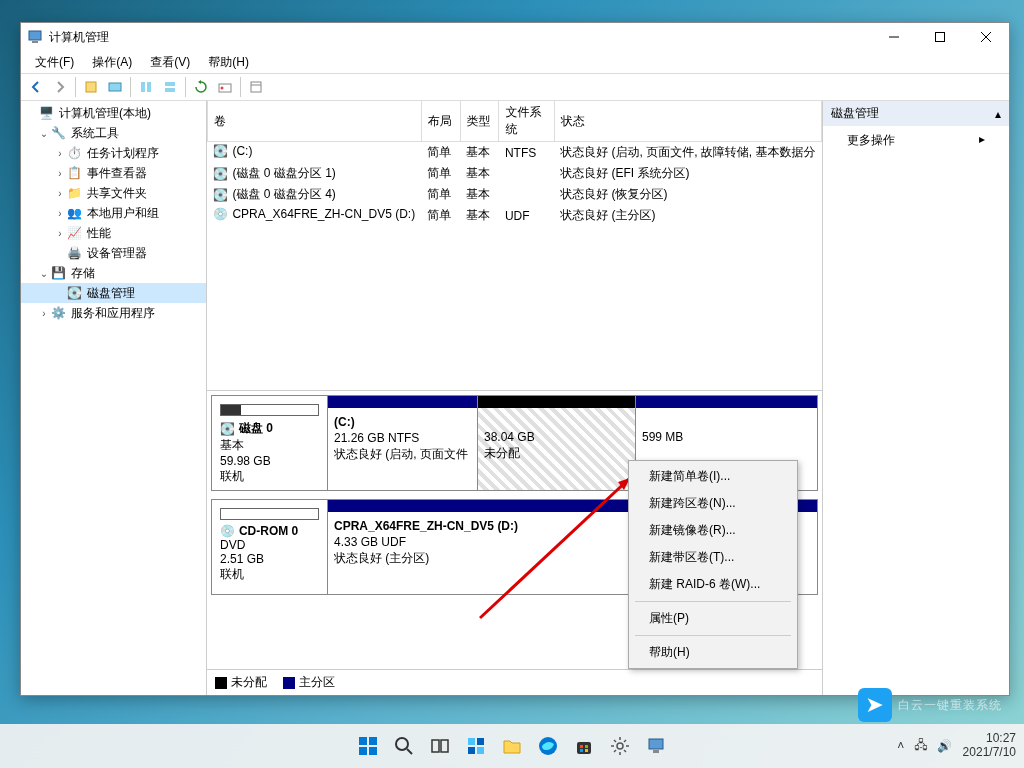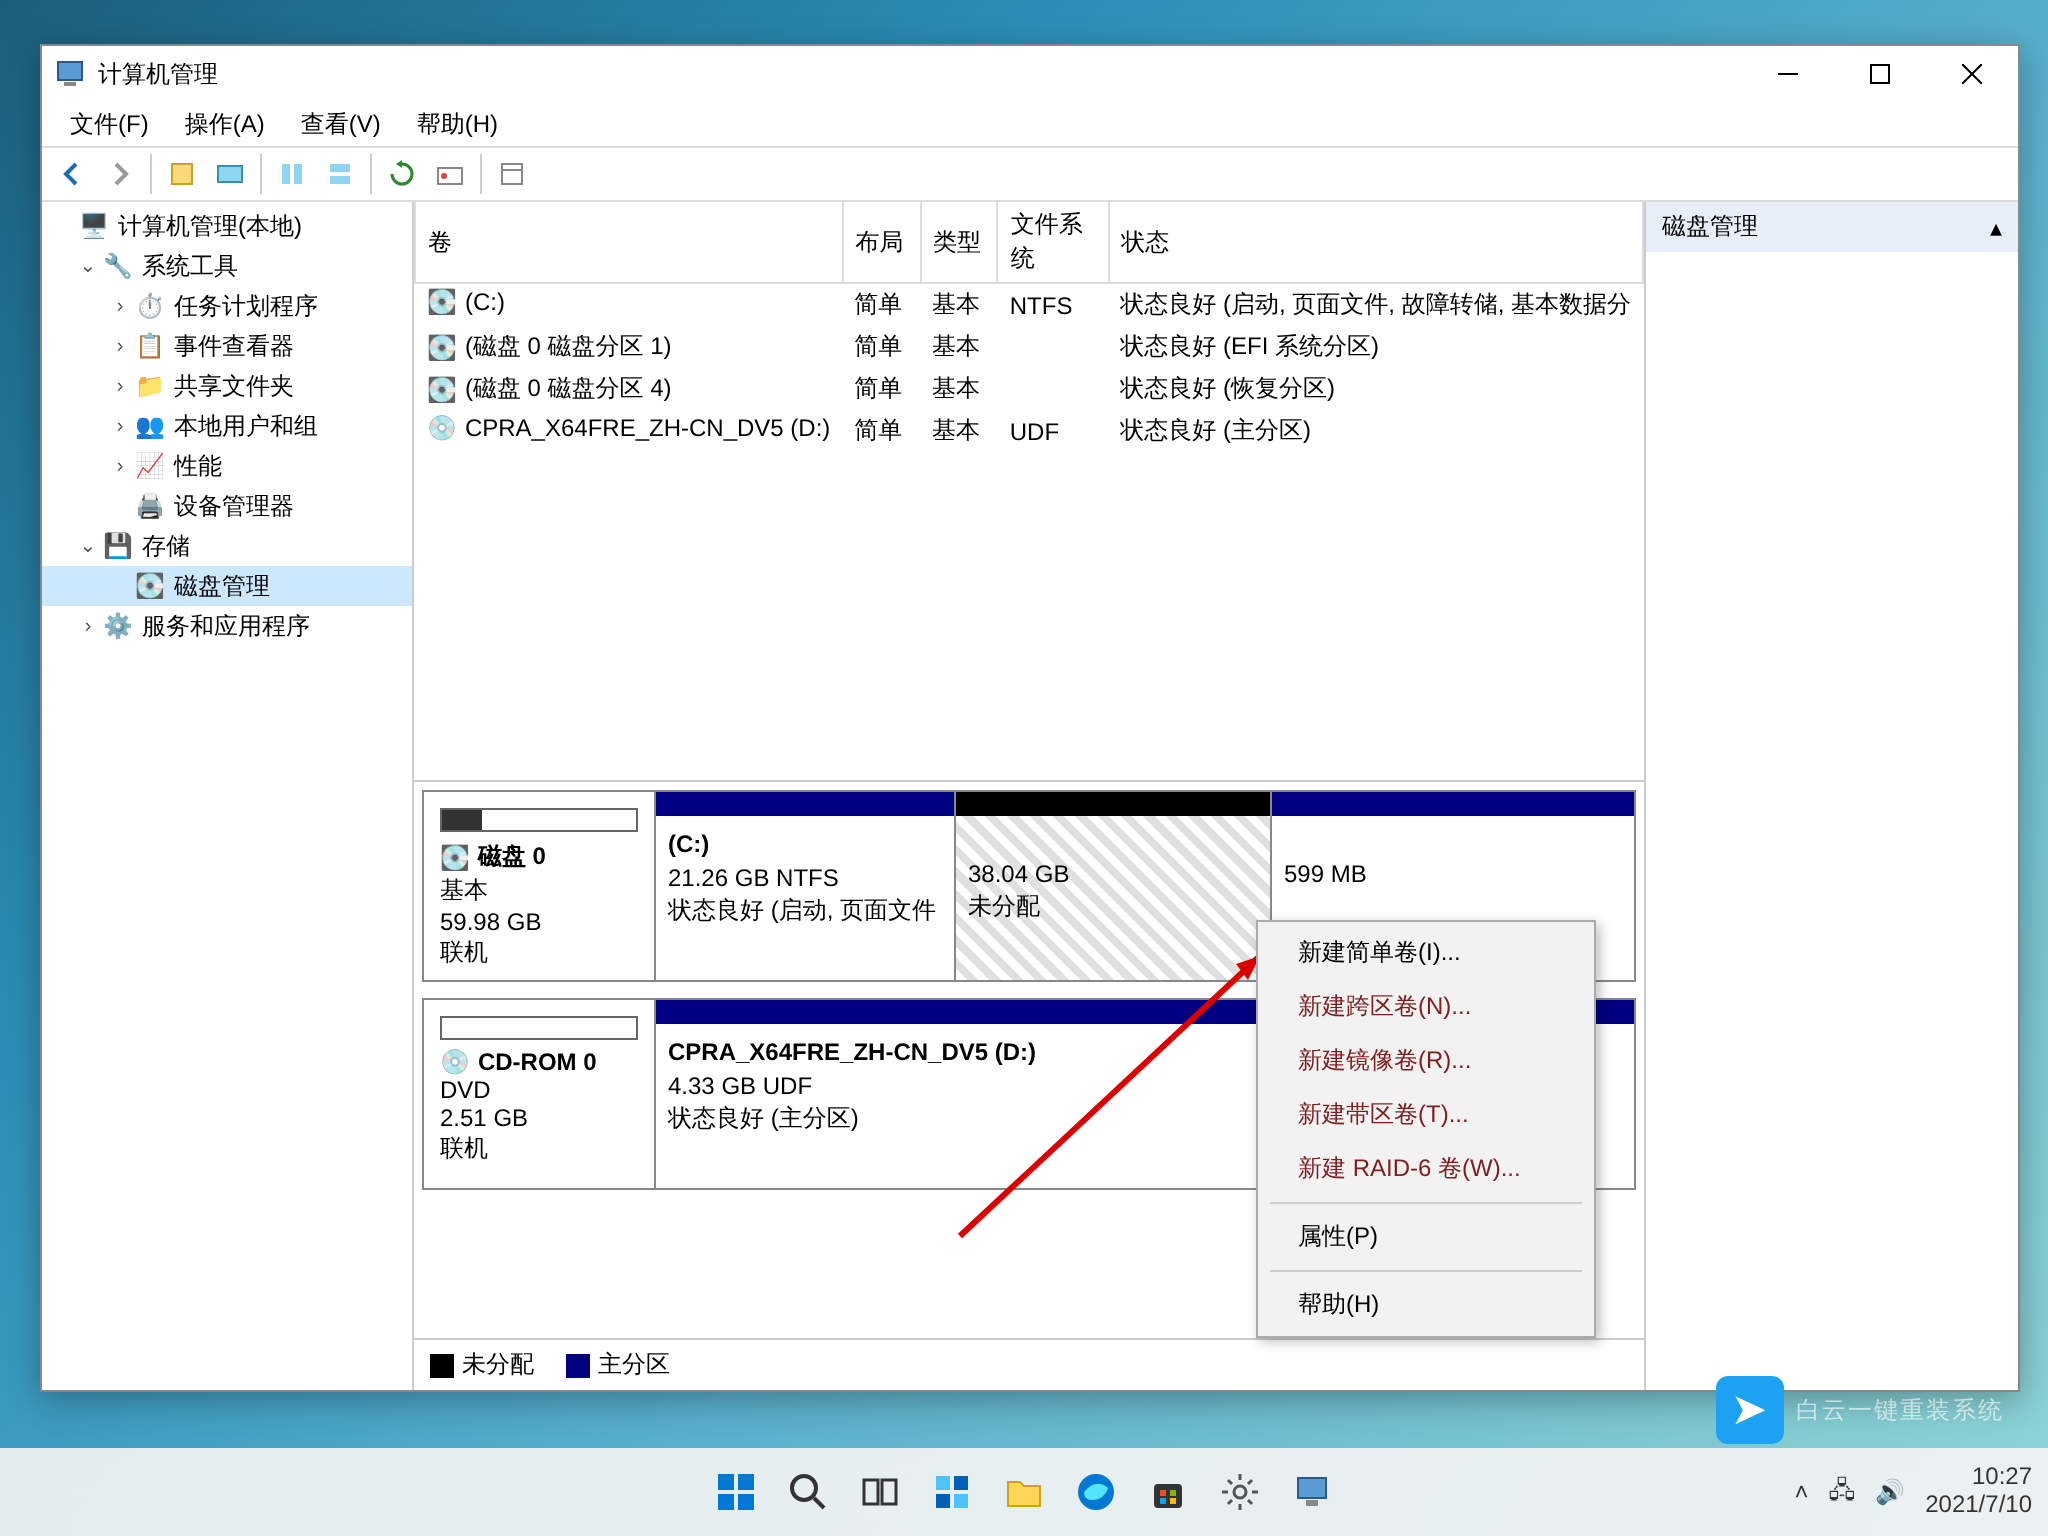--- a/index.html
+++ b/index.html
@@ -43,21 +43,21 @@
 .unalloc-body { background: repeating-linear-gradient(45deg, #fff, #fff 4px, #e0e0e0 4px, #e0e0e0 8px); }
 .legend { border-top:1px solid #ccc; padding:4px 8px; display:flex; gap:16px; align-items:center; }
 .legend .sw { width:12px; height:12px; display:inline-block; margin-right:4px; vertical-align:middle; }
 .right-pane { width:186px; display:flex; flex-direction:column; }
 .right-pane .hdr { background:#fff; border:1px solid #dcdcdc; border-left:none; padding:3px 8px; }
 .right-pane .section { padding:4px 8px; }
 .right-pane .section.sel { background:#e8eef7; display:flex; align-items:center; justify-content:space-between; }
 .right-pane .more-row { padding:6px 24px; display:flex; justify-content:space-between; }
 .ctx-menu { position:absolute; left:628px; top:460px; width:170px; background:#f2f2f2; border:1px solid #aaa; box-shadow:2px 2px 6px rgba(0,0,0,.25); padding:2px; z-index:50; }
 .ctx-menu .mi { padding:5px 18px; }
-.ctx-menu .mi.disabled { color:#7f1d1d; }
+.ctx-menu .mi.disabled { color:#000000; }
 .ctx-menu .msep { height:1px; background:#ccc; margin:3px 4px; }
 .arrow-line { position:absolute; pointer-events:none; z-index:49; }
 .taskbar { position:absolute; bottom:0; left:0; right:0; height:44px; background:rgba(243,243,243,.92); backdrop-filter: blur(10px); display:flex; align-items:center; justify-content:center; gap:8px; }
 .taskbar .tb-icon { width:28px; height:28px; display:flex; align-items:center; justify-content:center; border-radius:4px; }
 .systray { position:absolute; right:8px; display:flex; align-items:center; gap:10px; color:#333; }
 .watermark { position:absolute; right:22px; bottom:46px; font-size:20px; color:rgba(255,255,255,.6); letter-spacing:1px; display:flex; align-items:center; gap:6px; }
 .watermark .wm-icon { width:34px; height:34px; background:#1da1f2; border-radius:6px; display:flex; align-items:center; justify-content:center; color:#fff; font-size:22px; }
 svg { display:block; }
 </style>
 </head>
@@ -323,20 +323,24 @@
         <span><span class="sw" style="background:#000"></span><span>未分配</span></span>
         <span><span class="sw" style="background:#000080"></span><span>主分区</span></span>
       </div>
     </div>
 
     <div class="right-pane">
       <div class="section sel">
           <span>磁盘管理</span>
           <span>▴</span>
         </div>
+      <div class="more-row">
+          <span>更多操作</span>
+          <span>▸</span>
+        </div>
     </div>
   </div>
 </div>
 
 <svg class="arrow-line" style="left:470px; top:468px;" width="180" height="160">
   <line x1="10" y1="150" x2="160" y2="10" stroke="#d00" stroke-width="3"></line>
   <polygon points="160,10 148,14 154,22" fill="#d00"></polygon>
 </svg>
 
 <div class="ctx-menu">

